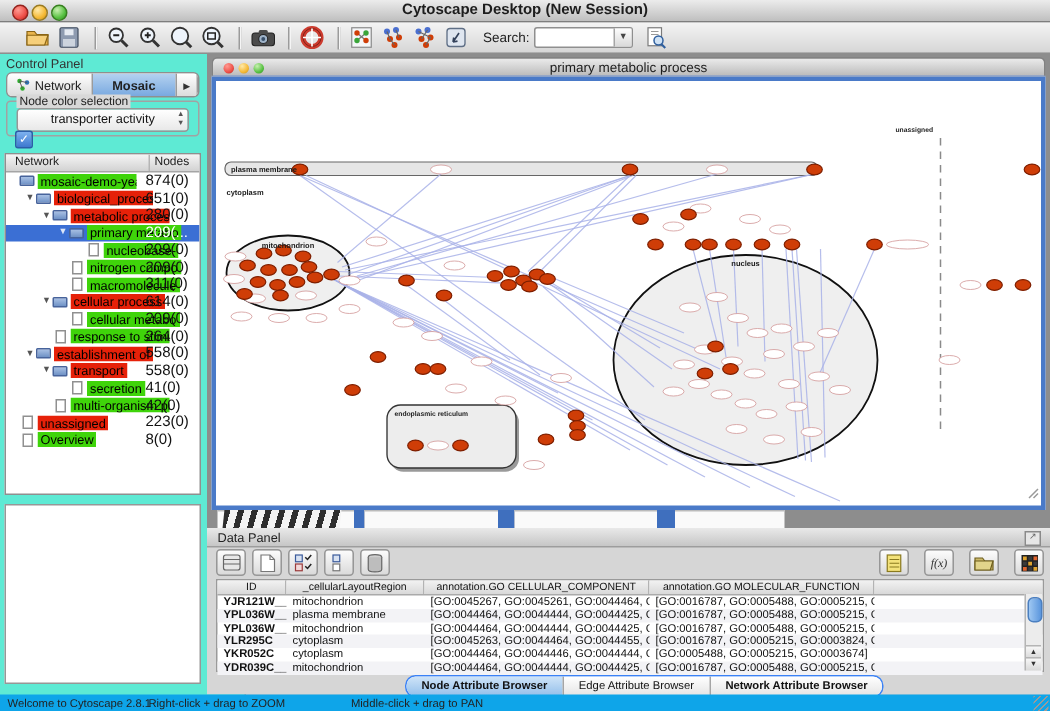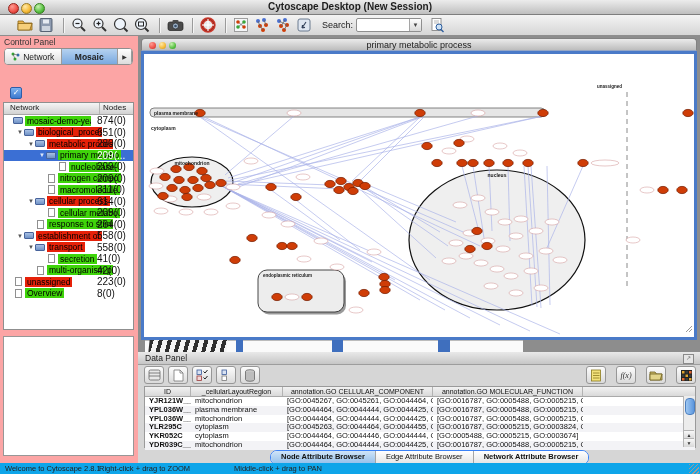--- a/index.html
+++ b/index.html
@@ -19,21 +19,21 @@
     background:linear-gradient(#f4f4f4,#d6d6d6);border-bottom:1px solid #8e8e8e;
     display:flex;align-items:center;padding-left:16px;box-sizing:border-box;}
   .tbi{display:inline-flex;align-items:center;justify-content:center;width:18px;height:17px;margin-right:3px;}
   .vsep{width:1px;height:15px;background:#9b9b9b;border-right:1px solid #f5f5f5;margin:0 5px;}
   #search-lbl{font-size:9px;color:#222;margin:0 3px 0 6px;}
   #search-box{width:64px;height:12px;background:#fff;border:1px solid #8f8f8f;border-radius:2px;
     position:relative;display:inline-block;}
   #search-box .dd{position:absolute;right:0;top:0;width:11px;height:12px;border-left:1px solid #a5a5a5;
     background:linear-gradient(#fdfdfd,#d9d9d9);font-size:6px;line-height:12px;text-align:center;color:#444;}
   
-  #cpanel{position:absolute;left:0;top:36px;width:164px;bottom:0;background:#fca5a5;
+  #cpanel{position:absolute;left:0;top:36px;width:164px;bottom:0;background:#5eead4;
     border-right:1px solid #7f7f7f;box-sizing:border-box;}
   #cpanel-hd{position:absolute;left:4px;top:1px;font-size:8.5px;color:#333;}
   .float-ic{position:absolute;top:1px;width:9px;height:8px;border:1px solid #8a8a8a;background:#e6e6e6;
     font-size:6px;line-height:7px;text-align:center;color:#666;}
   #cp-tabs{position:absolute;left:4px;top:12px;width:127px;height:15px;display:flex;
     border:1px solid #8f8f8f;border-radius:4px;overflow:hidden;background:#fff;}
   .cp-tab{flex:1;display:flex;align-items:center;justify-content:center;font-size:8.5px;color:#222;
     background:linear-gradient(#ffffff,#dcdcdc);border-right:1px solid #9b9b9b;}
   .cp-tab.sel{background:linear-gradient(#b5d2f0,#79a9e0);font-weight:bold;}
   .cp-tab.arrow{flex:0 0 13px;font-size:6px;color:#333;}
@@ -271,20 +271,27 @@
           <circle cx="4" cy="7" r="1.5" fill="#2fae2f"></circle>
           <line x1="2" y1="2" x2="7" y2="3" stroke="#555" stroke-width="0.6"></line>
           <line x1="2" y1="2" x2="4" y2="7" stroke="#555" stroke-width="0.6"></line>
         </svg>
       <span>Network</span>
     </span>
     <span class="cp-tab sel">
       <span>Mosaic</span>
     </span>
     <span class="cp-tab arrow">▶</span>
+  </div>
+  <div id="grpbox">
+    <span id="grp-legend">Node color selection</span>
+    <div id="cc-dd">
+      <span>transporter activity</span>
+      <span class="spin">▲<br>▼</span>
+    </div>
   </div>
   <div id="selrow">
     <span id="selchk">✓</span>
     <span class="lab">Select nodes</span>
   </div>
   <div id="treebox">
     <div id="tree-head">
       <span class="h1">Network</span>
       <span class="h2">Nodes</span>
     </div>

